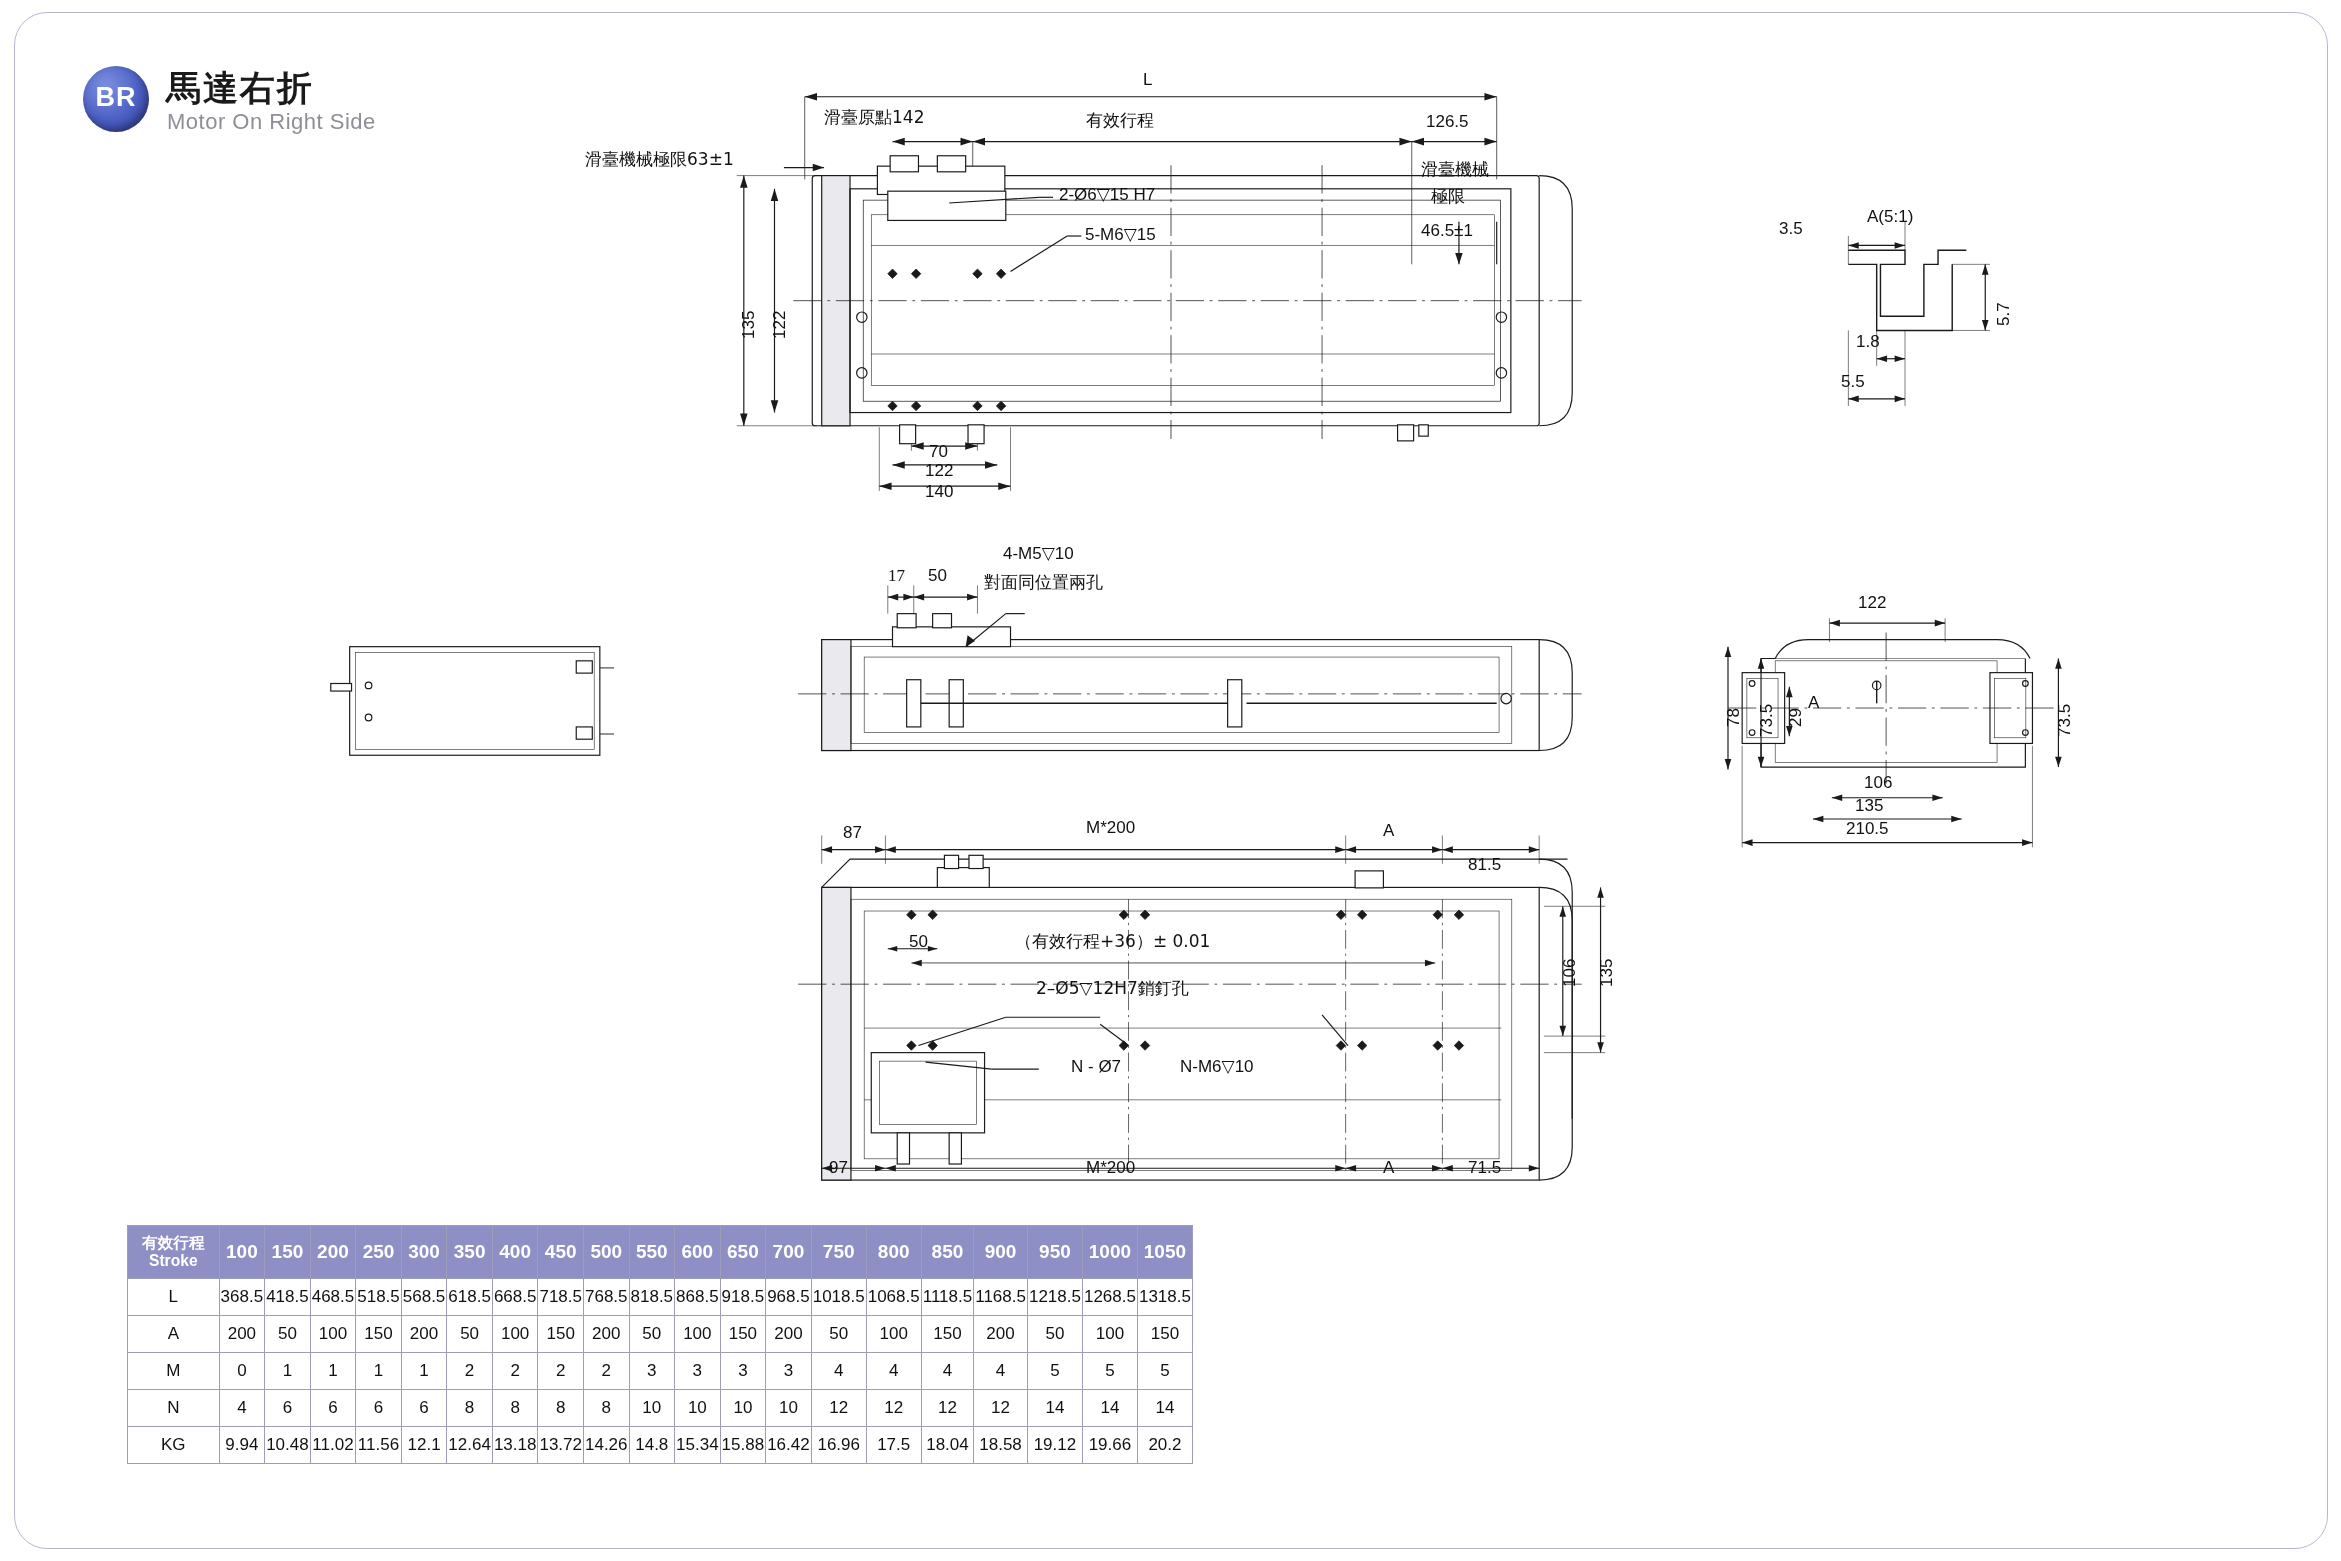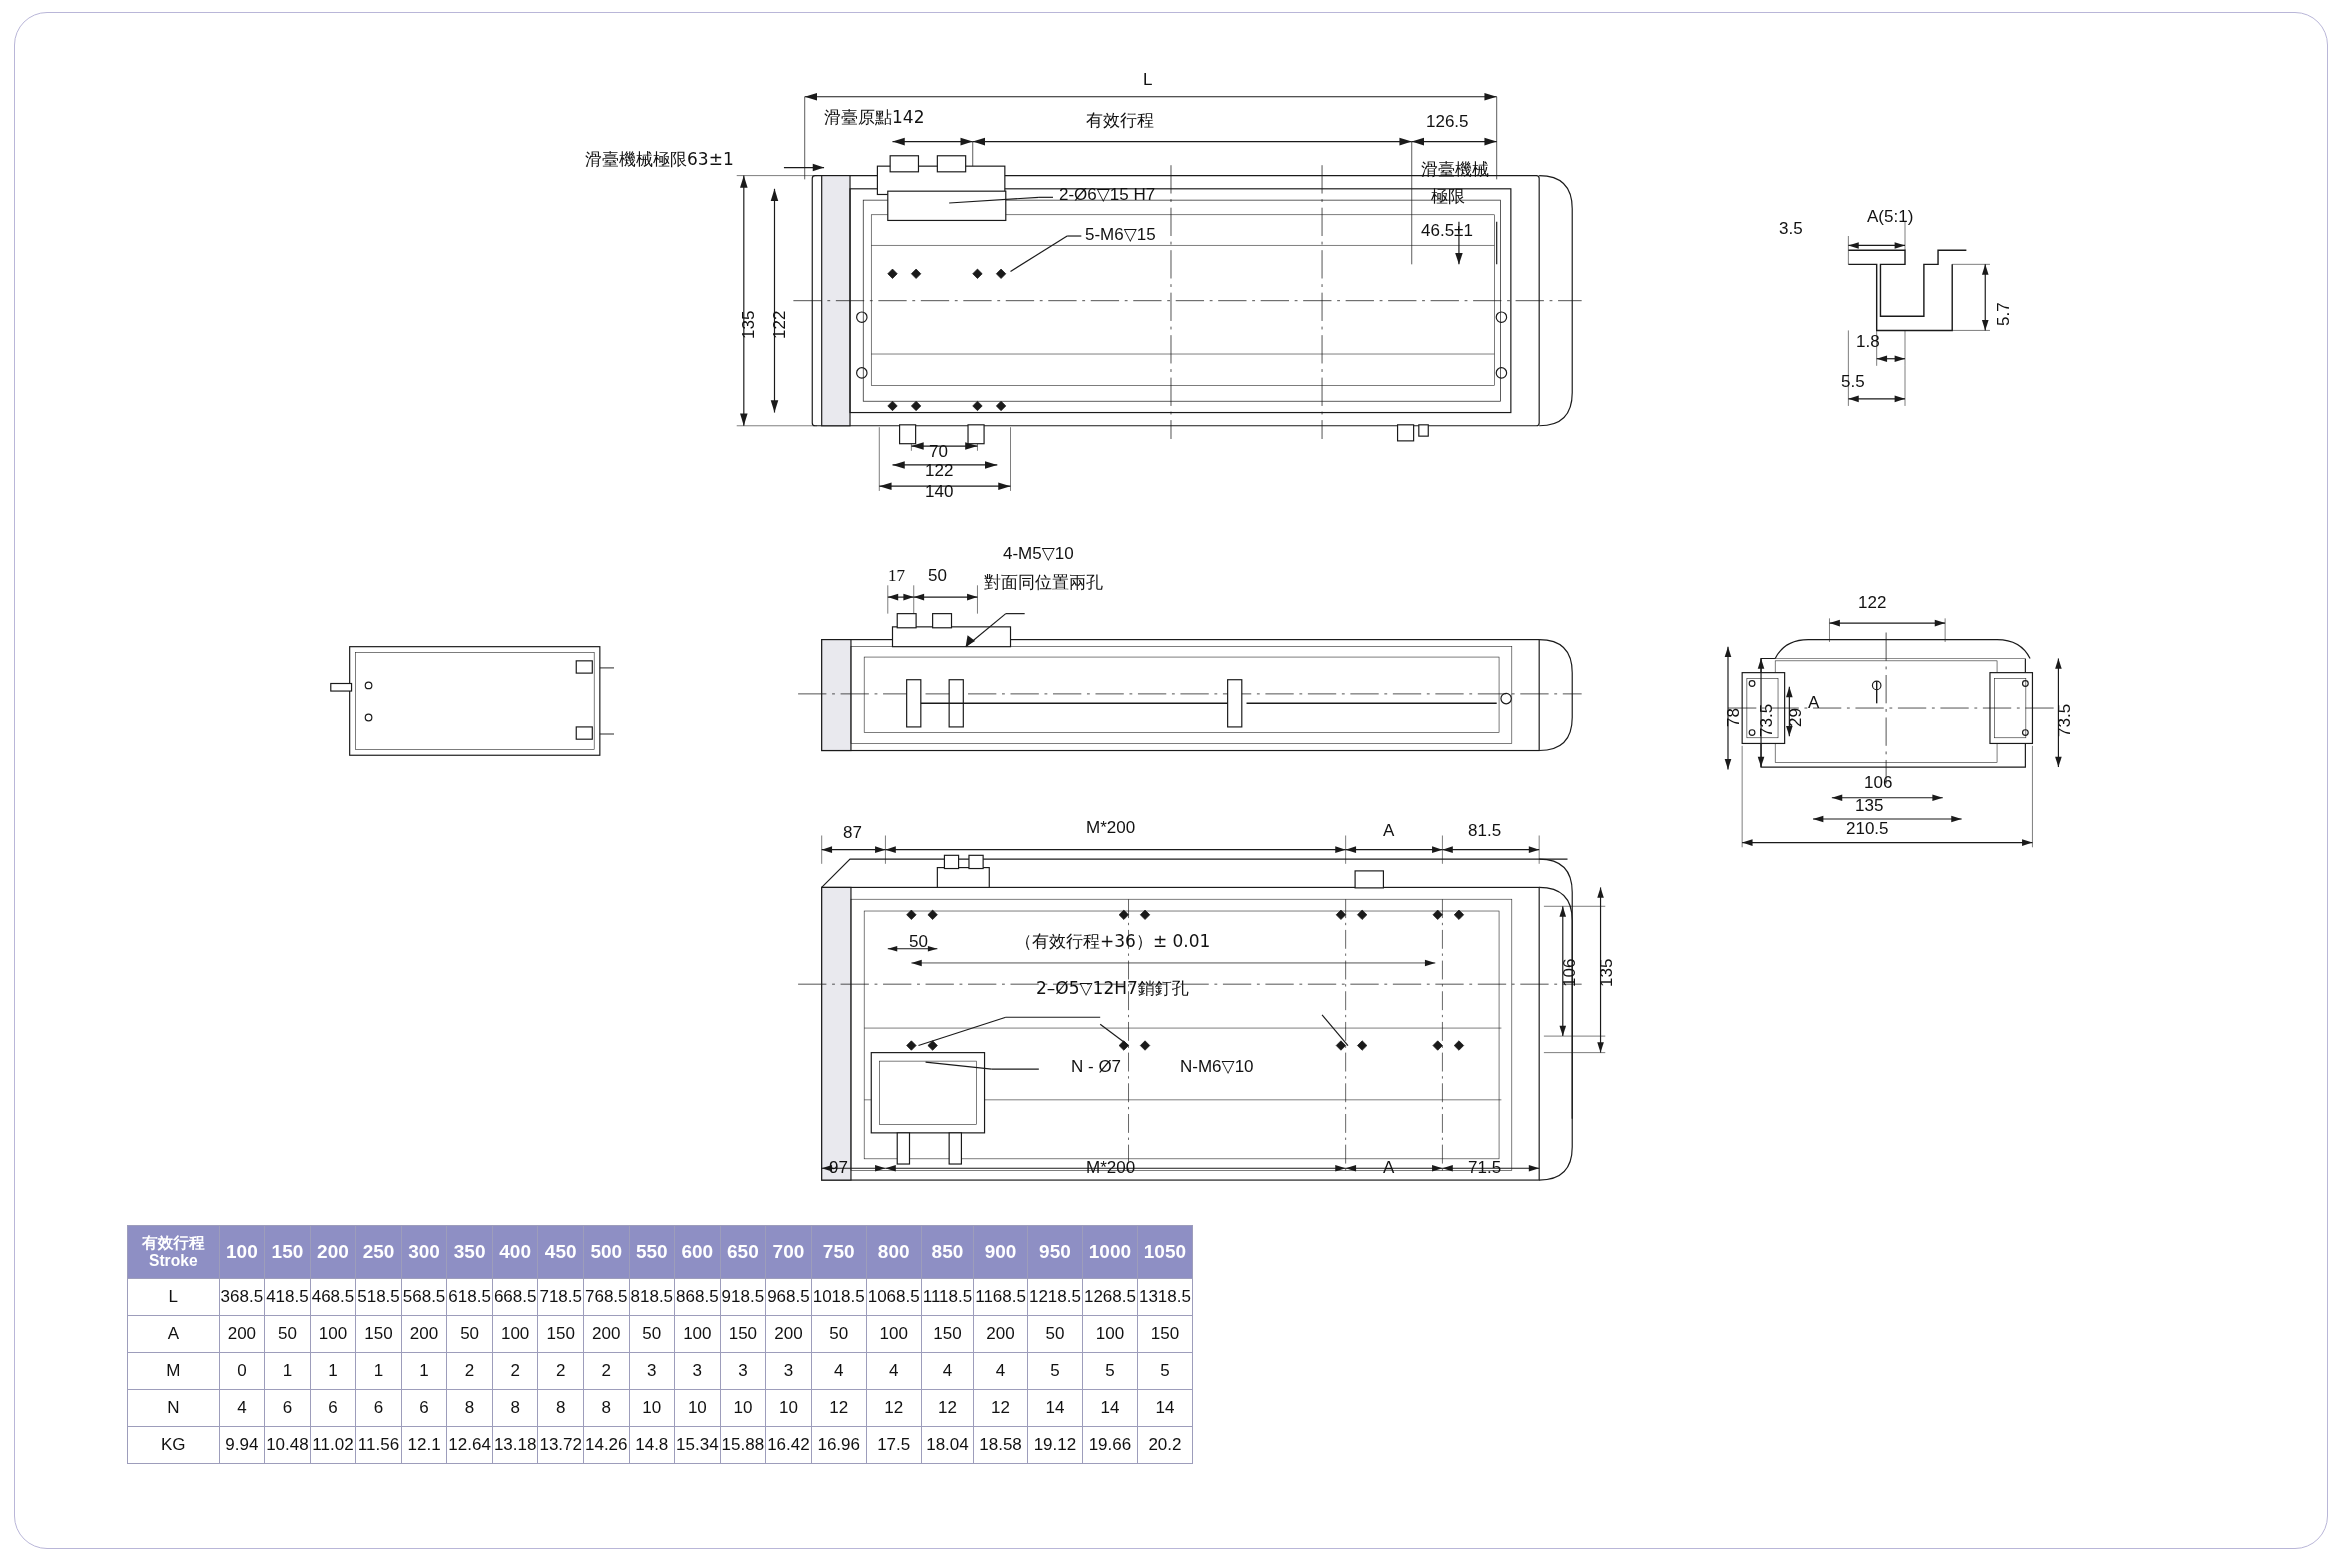--- a/index.html
+++ b/index.html
@@ -31,20 +31,26 @@
   .tbl thead th.first{width:85px;line-height:1.15;font-size:15.6px;}
   .tbl tbody td{height:34px;background:#fff;color:#111;font-size:17px;}
   .tbl tbody td.rowhead{background:#fff;font-weight:normal;}
 </style>
 </head>
 <body>
 
 <div class="page">
   <div class="frame"></div>
 
+  <div class="logo-wrap">
+    <div class="logo-circle"></div>
+    <div class="logo-br">BR</div>
+    <div class="logo-tit">馬達右折</div>
+    <div class="logo-sub">Motor On Right Side</div>
+  </div>
 
   <svg class="draw" viewBox="0 0 4960 3307">
     <g stroke="#1a1a1a" fill="none" stroke-width="2.5">
 
       <line x1="1704" y1="205" x2="3170" y2="205"></line>
       <path d="M1704 205 l26 -8 v16 z" fill="#1a1a1a" stroke="none"></path>
       <path d="M3170 205 l-26 -8 v16 z" fill="#1a1a1a" stroke="none"></path>
       <line x1="1704" y1="205" x2="1704" y2="380" stroke-width="1.5"></line>
       <line x1="3170" y1="205" x2="3170" y2="380" stroke-width="1.5"></line>
 
@@ -397,21 +403,21 @@
   <div class="lbl v" style="left:1787px;top:727px;transform:rotate(-90deg);">29</div>
   <div class="lbl" style="left:1808px;top:694px;">A</div>
   <div class="lbl v" style="left:2056px;top:737px;transform:rotate(-90deg);">73.5</div>
   <div class="lbl" style="left:1864px;top:774px;">106</div>
   <div class="lbl" style="left:1855px;top:797px;">135</div>
   <div class="lbl" style="left:1846px;top:820px;">210.5</div>
 
   <div class="lbl" style="left:843px;top:824px;">87</div>
   <div class="lbl" style="left:1086px;top:819px;">M*200</div>
   <div class="lbl" style="left:1383px;top:822px;">A</div>
-  <div class="lbl" style="left:1468px;top:822px;">81.5</div>
+  <div class="lbl" style="left:1468px;top:856px;">81.5</div>
   <div class="lbl" style="left:909px;top:933px;">50</div>
   <div class="lbl cn" style="left:1015px;top:933px;">（有效行程+36）± 0.01</div>
   <div class="lbl cn" style="left:1036px;top:980px;">2–Ø5▽12H7銷釘孔</div>
   <div class="lbl" style="left:1027px;top:1058px;margin-left:44px;">N - Ø7</div>
   <div class="lbl" style="left:1180px;top:1058px;">N-M6▽10</div>
   <div class="lbl" style="left:829px;top:1159px;">97</div>
   <div class="lbl" style="left:1086px;top:1159px;">M*200</div>
   <div class="lbl" style="left:1383px;top:1159px;">A</div>
   <div class="lbl" style="left:1468px;top:1159px;">71.5</div>
   <div class="lbl v" style="left:1561px;top:987px;transform:rotate(-90deg);">106</div>

